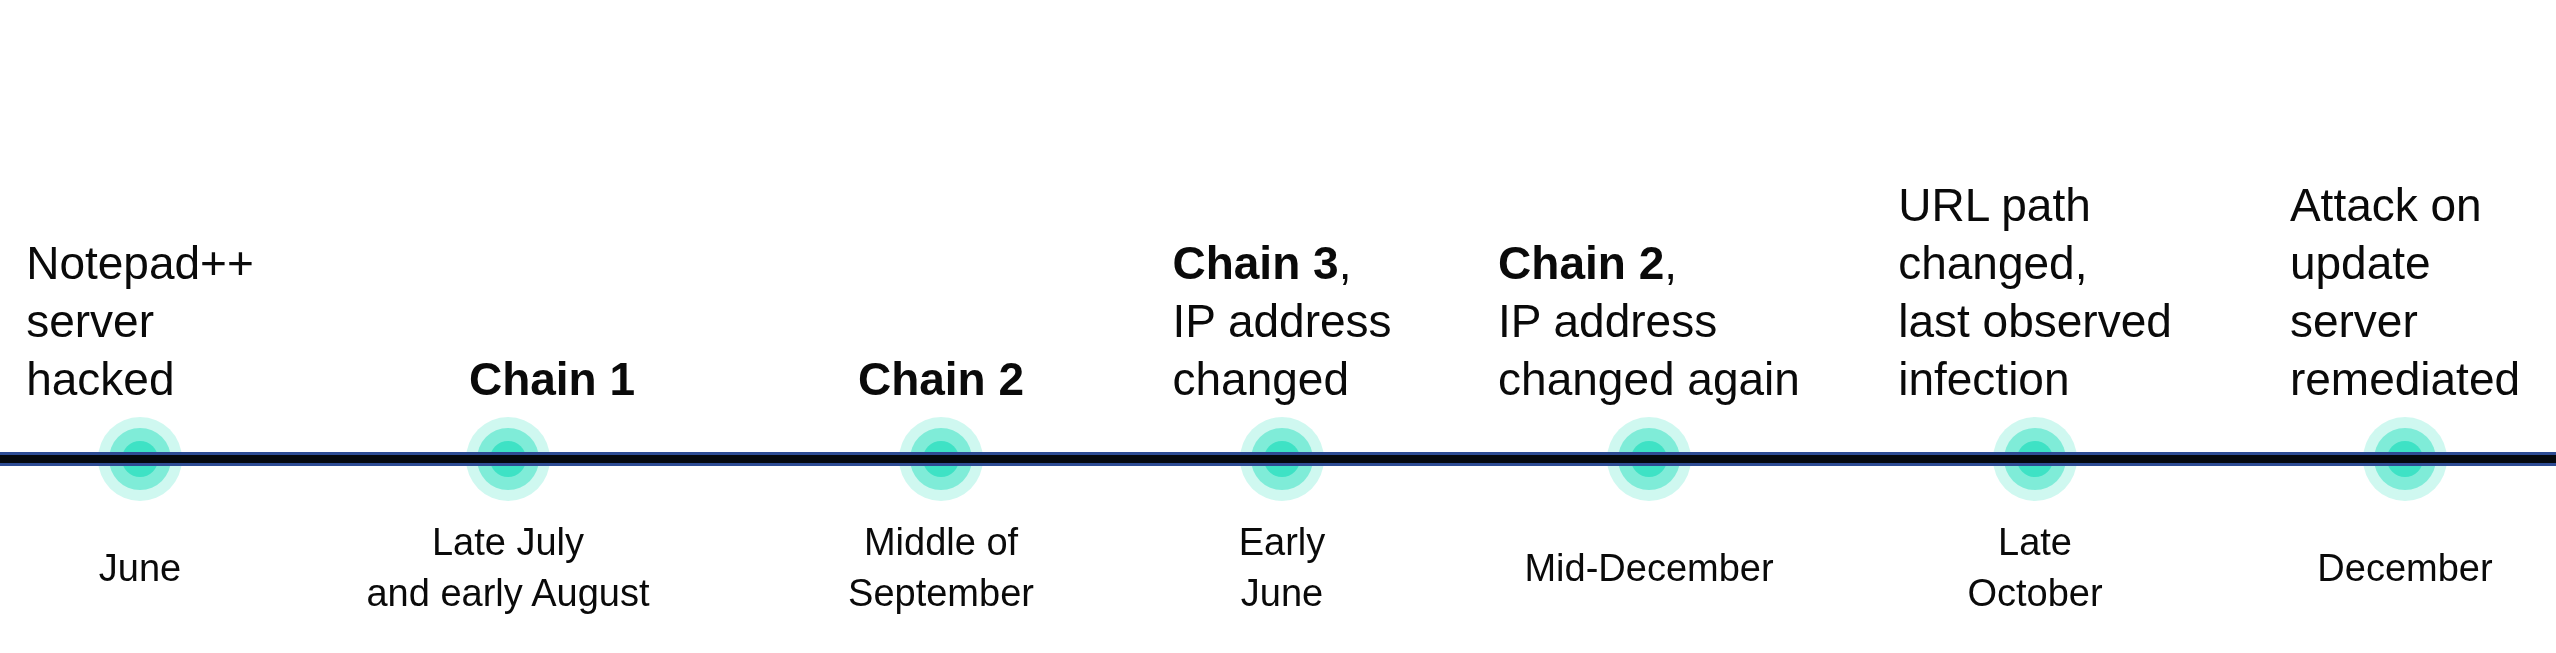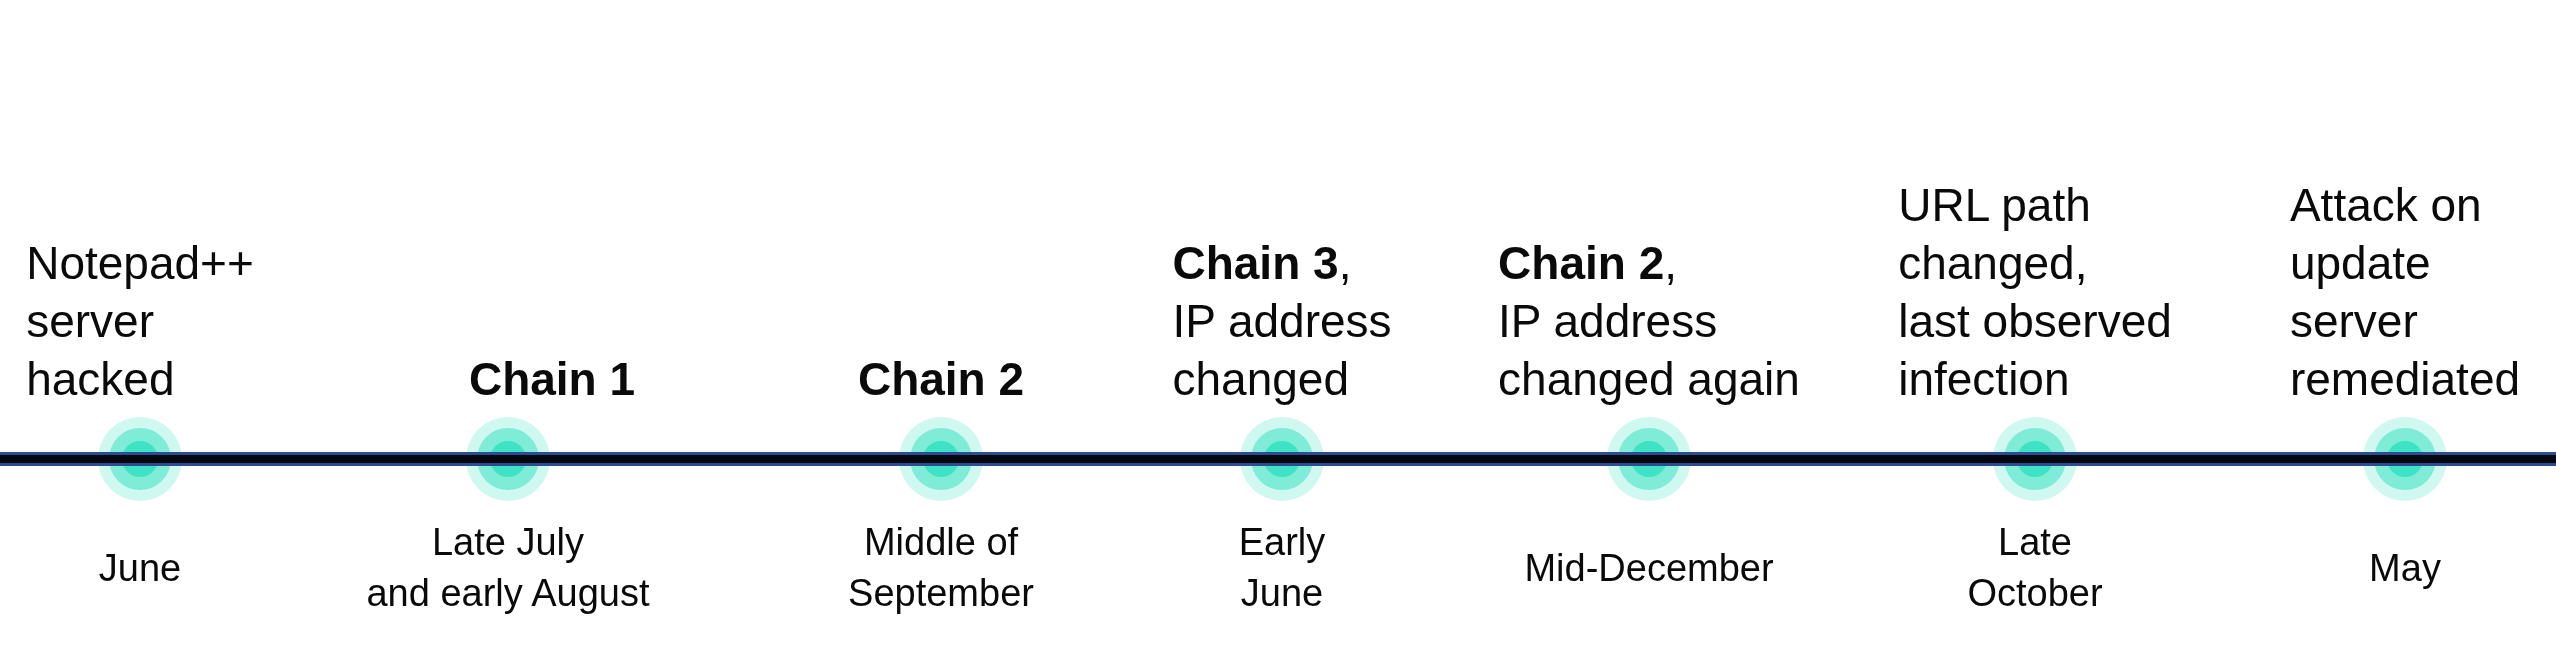--- a/index.html
+++ b/index.html
@@ -173,16 +173,16 @@
   <div>
     <div class="event-label" style="left: 2405px;"><span class="bold-part"></span><span class="rest-part">Attack on
 update
 server
 remediated</span></div>
     <div class="event-dot" style="left: 2405px;">
       <div class="ring-outer"></div>
       <div class="ring-mid"></div>
       <div class="dot-core"></div>
     </div>
-    <div class="event-date" style="left: 2405px;">May</div>
+    <div class="event-date" style="left: 2405px;">December</div>
   </div>
 </div>
 </div>
 
 </body></html>

